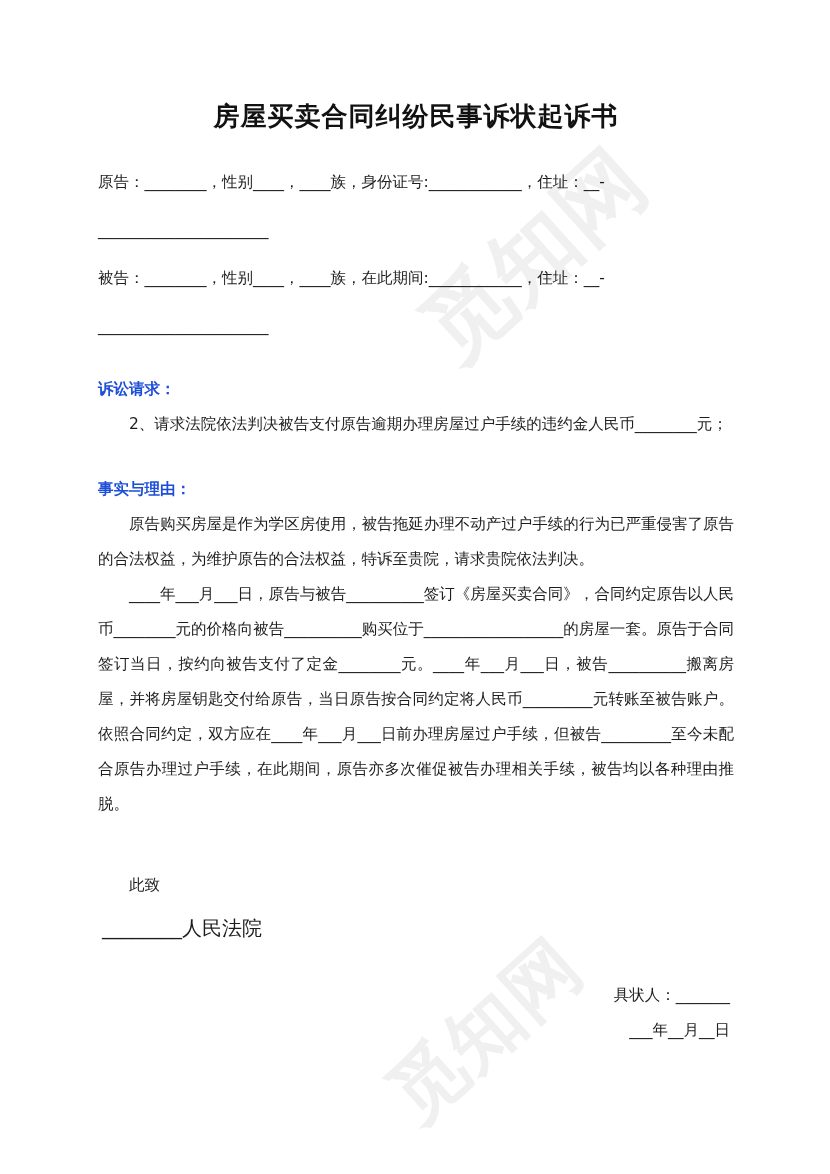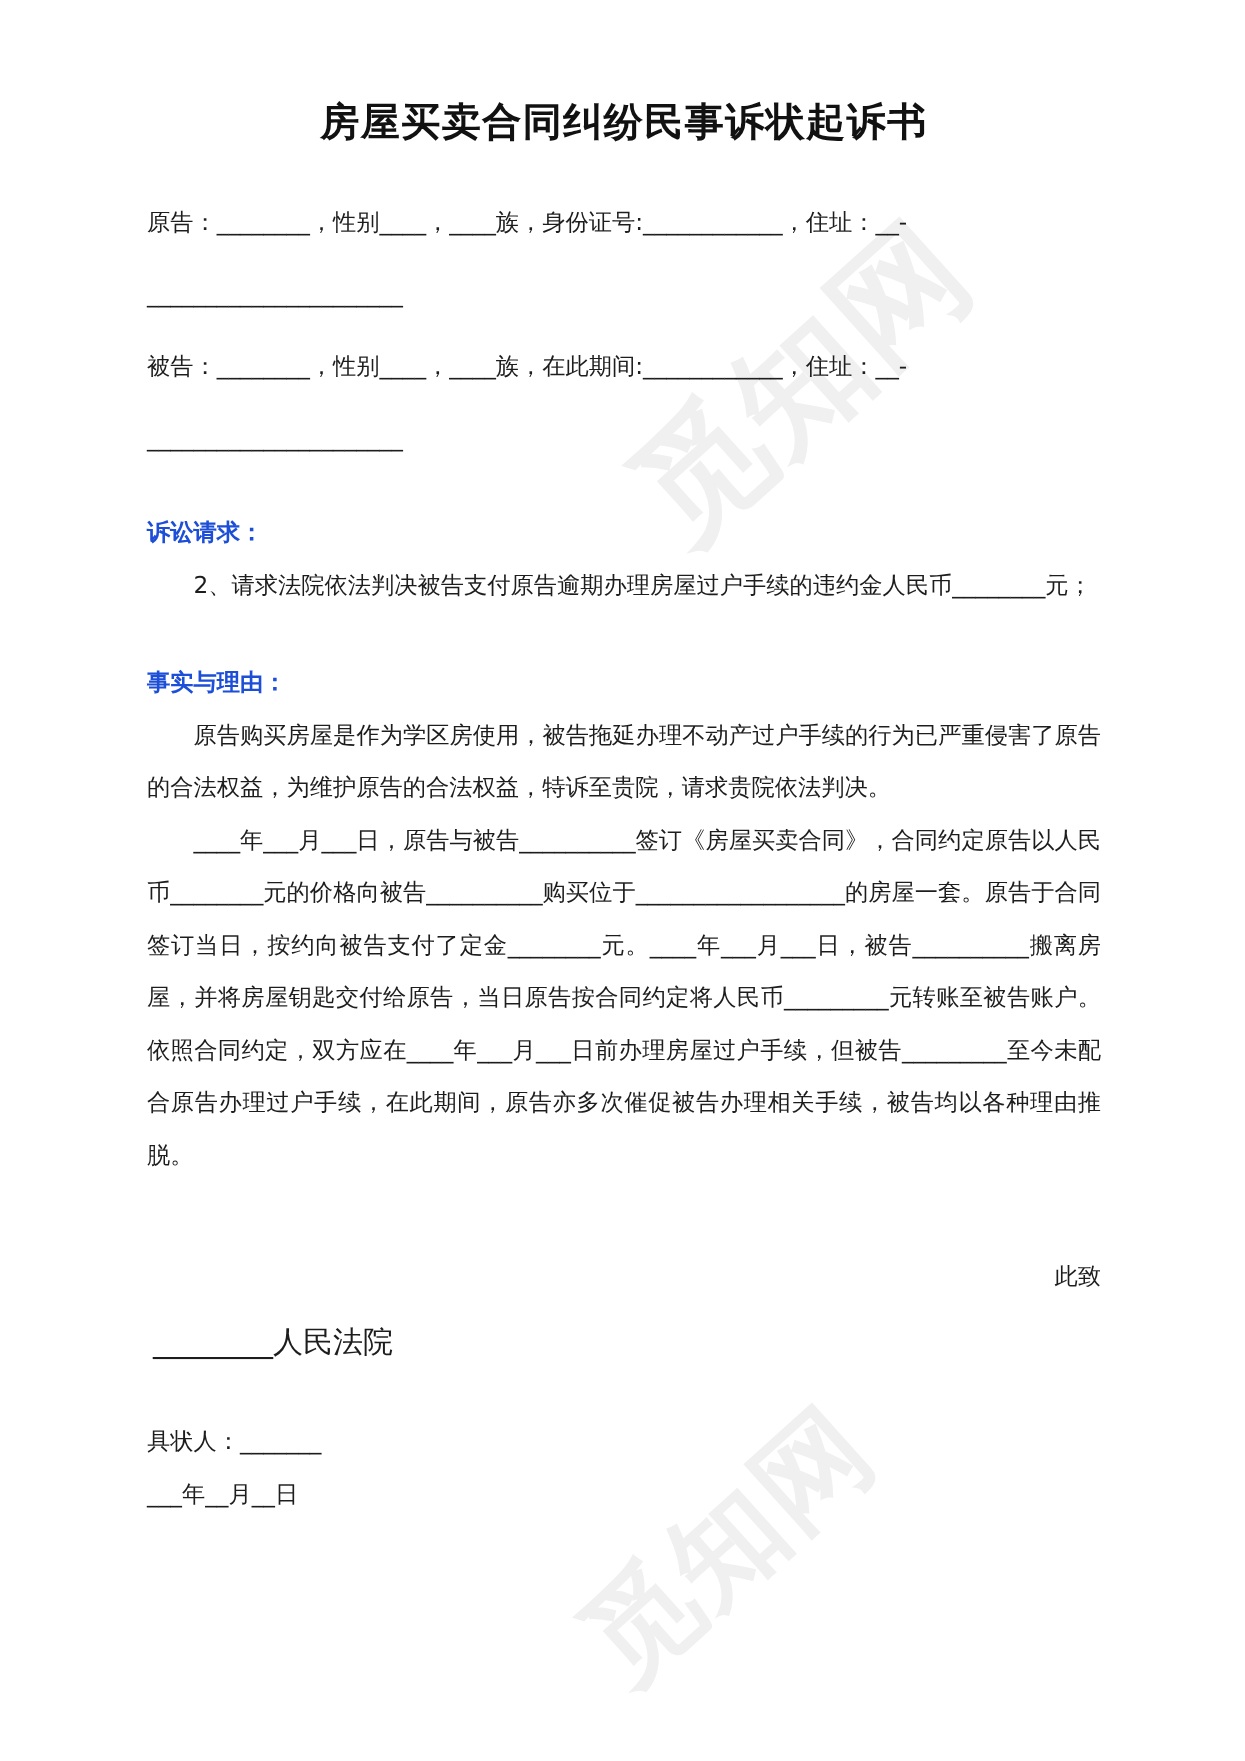--- a/index.html
+++ b/index.html
@@ -62,21 +62,21 @@
     z-index: 2;
   }
 
   
   .doc-title {
     text-align: center;
     font-size: 26px;
     font-weight: bold;
     letter-spacing: 1px;
     margin: 0;
-    padding-top: 61px;
+    padding-top: 95px;
     line-height: 42px;
     color: #111111;
   }
 
   
   .para {
     font-size: 15.5px;
     line-height: 35px;
     margin: 0;
     text-align: justify;
@@ -124,32 +124,31 @@
 
   
   .closing {
     margin-top: 46px;
   }
   .closing-to {
     font-size: 15.5px;
     line-height: 35px;
     margin: 0;
     text-indent: 2em;
-    text-align: right;
   }
   .closing-court {
     font-size: 20px;
     line-height: 35px;
     margin: 4px;
     margin-top: 8px;
   }
 
   .signature {
     margin-top: 32px;
-    text-align: left;
+    text-align: right;
     padding-right: 4px;
   }
   .sign-line {
     font-size: 15.5px;
     line-height: 35px;
     margin: 0;
   }
   .sign-date {
     font-size: 15.5px;
     line-height: 35px;

